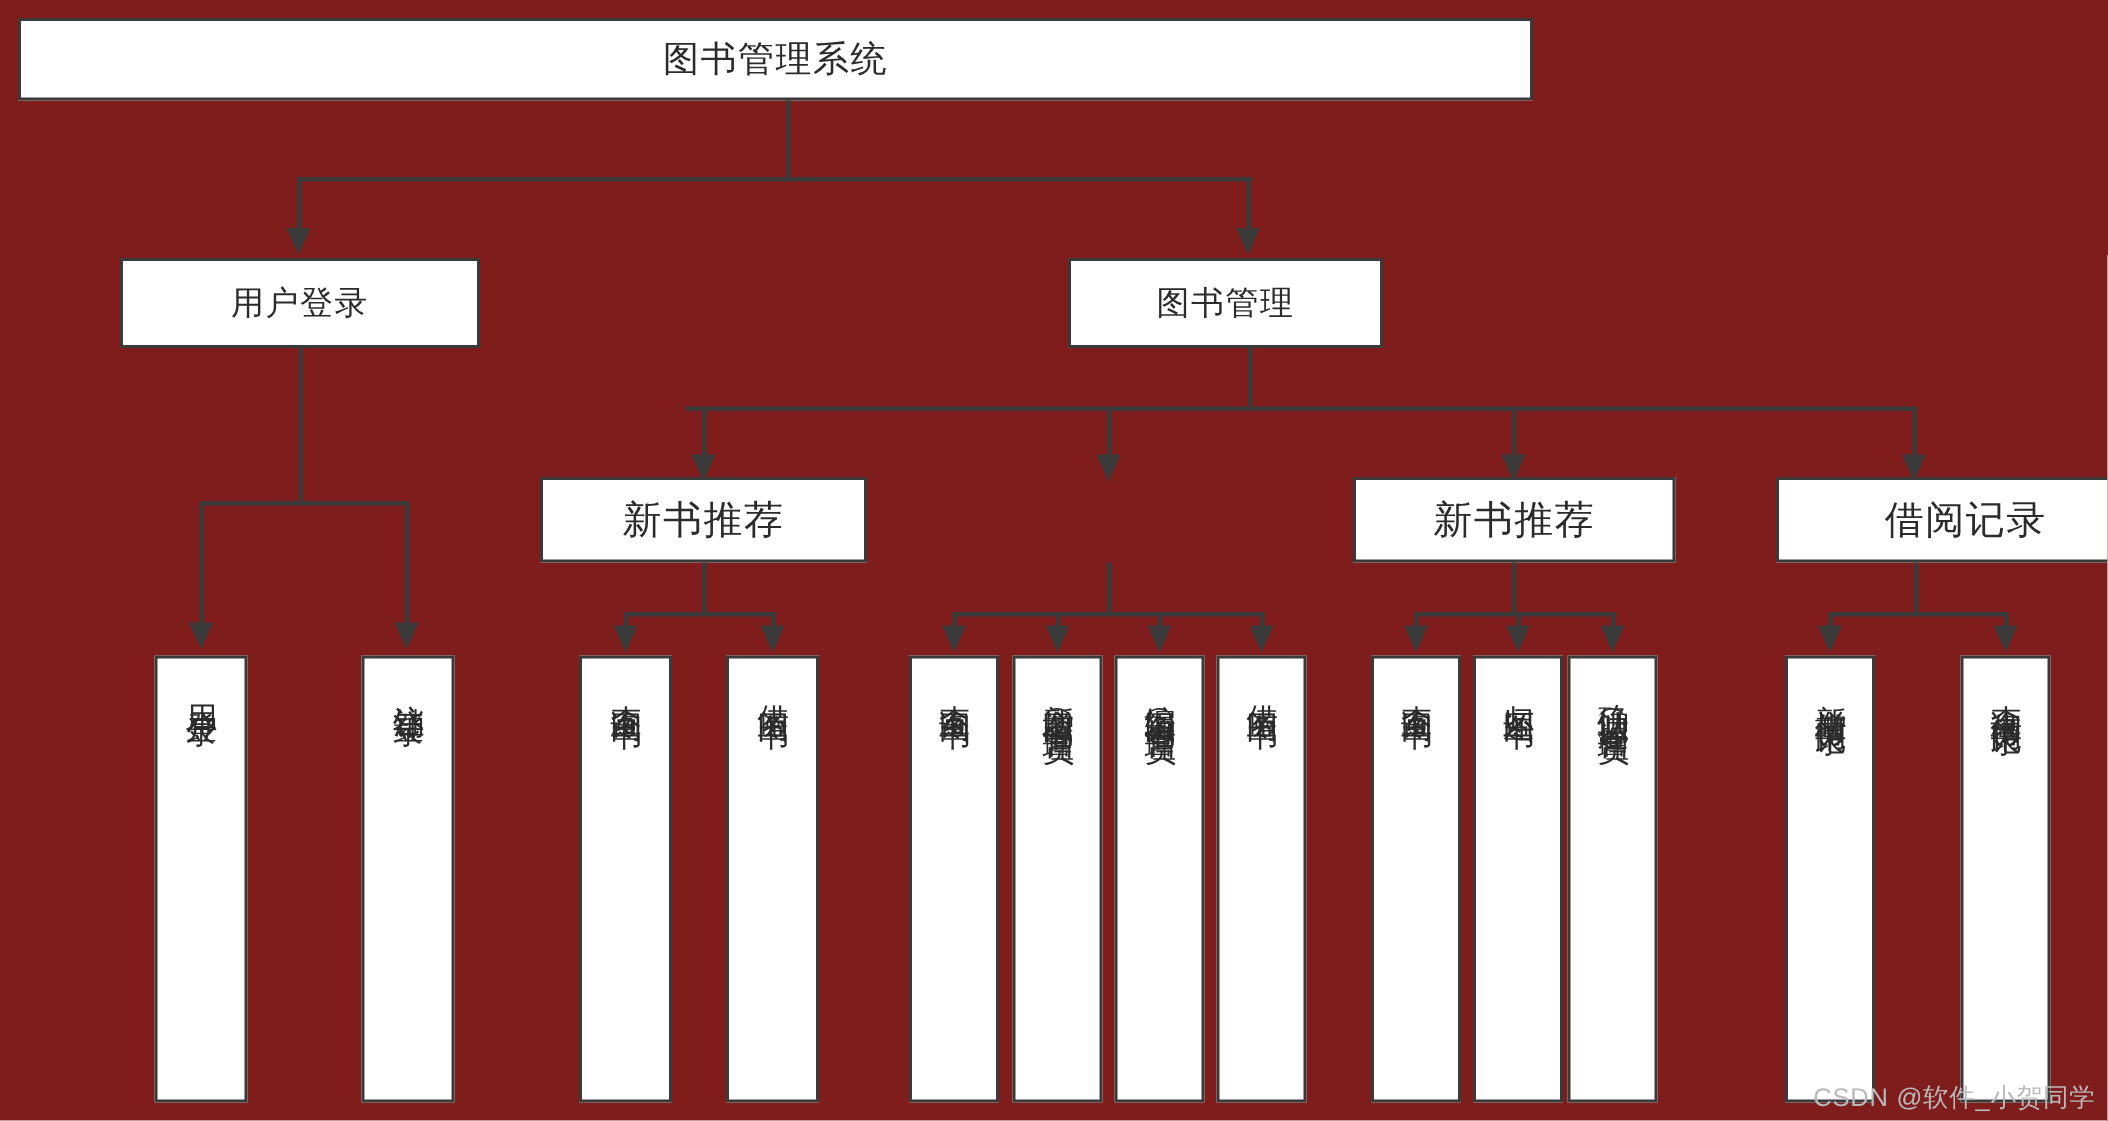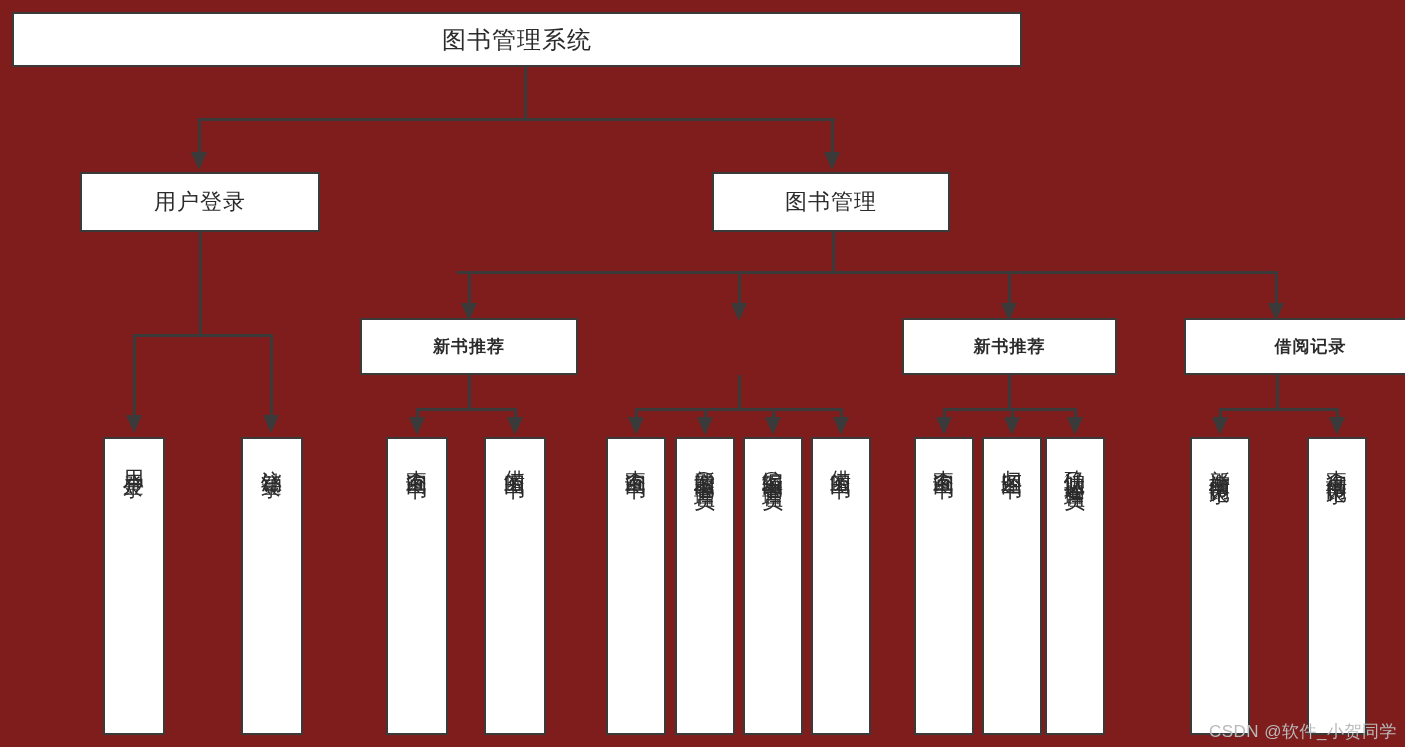--- a/index.html
+++ b/index.html
@@ -36,21 +36,21 @@
   
   #node-root{ left:12px; top:12px; width:1010px; height:55px; }
   #node-root .label{ font-size:24px; }
 
   
   .lvl2{ height:60px; }
   .lvl2 .label{ font-size:22px; }
 
   
   .lvl3{ height:57px; }
-  .lvl3 .label{ font-size:17px;font-weight:bold; }
+  .lvl3 .label{ font-size:26px; }
 
   
   .leaf{
     top:437px;
     height:298px;
     align-items:flex-start;
     justify-content:center;
     padding-top:14px;
   }
   .leaf .label{
@@ -99,21 +99,21 @@
   <div class="ln h" style="left:198px;top:118px;width:637px;"></div>
 
   <div class="ln v" style="left:198px;top:118px;height:38px;"></div>
   <div class="arw" style="left:191px;top:152px;"></div>
   <div class="ln v" style="left:831px;top:118px;height:38px;"></div>
   <div class="arw" style="left:824px;top:152px;"></div>
 
   <div class="node lvl2" style="left:80px;top:172px;width:240px;">
     <span class="label">用户登录</span>
   </div>
-  <div class="node lvl2" style="left:712px;top:172px;width:238px;">
+  <div class="node lvl2" style="left:712px;top:172px;width:210px;">
     <span class="label">图书管理</span>
   </div>
 
   <div class="ln v" style="left:199px;top:232px;height:102px;"></div>
   <div class="ln h" style="left:133px;top:334px;width:139px;"></div>
   <div class="ln v" style="left:133px;top:334px;height:85px;"></div>
   <div class="arw" style="left:126px;top:415px;"></div>
   <div class="ln v" style="left:270px;top:334px;height:85px;"></div>
   <div class="arw" style="left:263px;top:415px;"></div>
 

